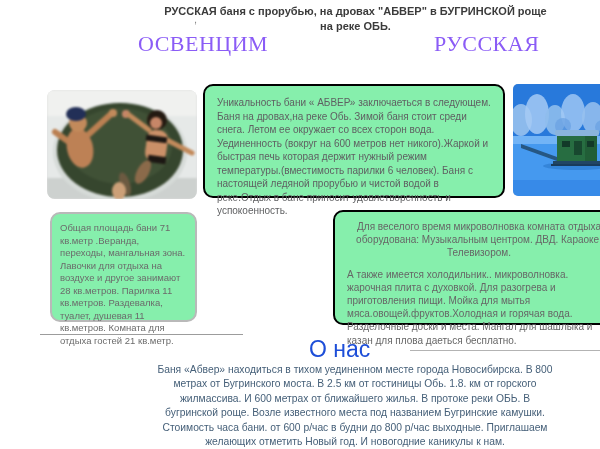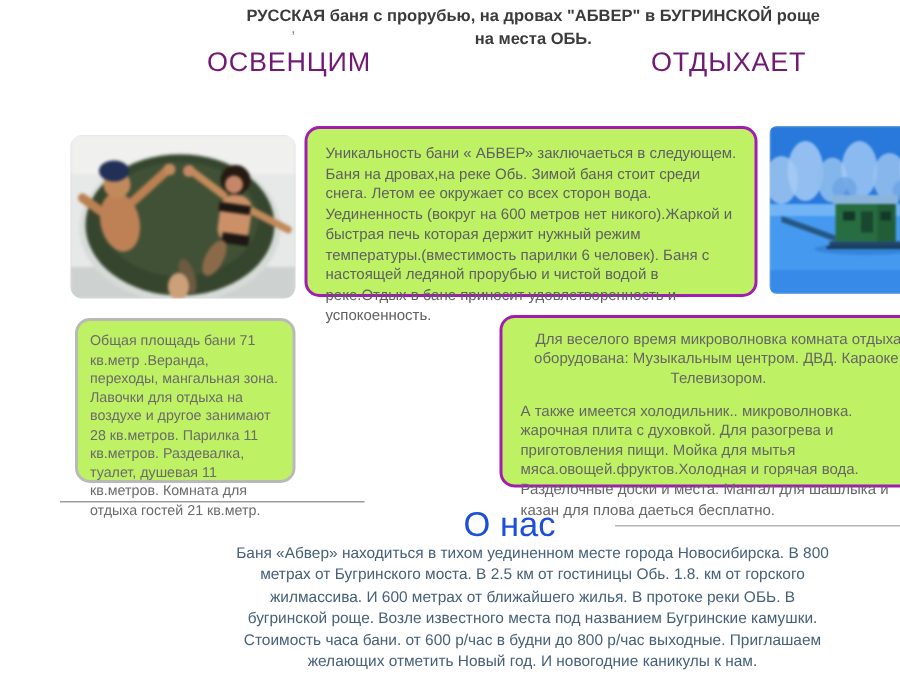--- a/index.html
+++ b/index.html
@@ -3,32 +3,32 @@
 <meta charset="utf-8">
 <style>
   html,body{margin:0;padding:0;background:#fff;}
   #page{position:relative;width:600px;height:449px;background:#fff;overflow:hidden;
         font-family:"Liberation Sans","DejaVu Sans",sans-serif;margin-left:40px;}
 
   .hdr{position:absolute;left:103px;top:4px;width:425px;text-align:center;
        font-size:11px;line-height:1.35;font-weight:600;color:#3b3b3b;}
   .stray{position:absolute;left:154px;top:13px;font-size:11px;color:#8a8a8a;}
 
-  .big-title{position:absolute;top:31px;font-size:18px;font-weight:400;color:#701a75;letter-spacing:.5px;}
+  .big-title{position:absolute;top:31px;font-size:22px;font-weight:400;color:#8b5cf6;letter-spacing:.5px;font-family:Liberation Serif, serif;}
   #t-left{left:98px;}
   #t-right{left:394px;}
 
   .photo{position:absolute;overflow:hidden;background:#ddd;}
   #photo-ice{left:7px;top:90px;width:150px;height:109px;border-radius:8px;}
   #photo-cabin{left:473px;top:84px;width:125px;height:112px;border-radius:5px;}
   .photo svg{display:block;width:100%;height:100%;}
   #photo-ice svg{filter:blur(1.1px) saturate(1.05);}
   #photo-cabin svg{filter:blur(.7px) saturate(1.15);}
 
-  .rbox{position:absolute;box-sizing:border-box;background:#bef264;border:2px solid #a21caf;
+  .rbox{position:absolute;box-sizing:border-box;background:#86efac;border:2px solid #000000;
         border-radius:10px;color:#5f6062;overflow:visible;}
   #box-main{left:163px;top:84px;width:302px;height:114px;padding:10px 12px;
             font-size:10px;line-height:13.5px;}
   #box-area{left:10px;top:212px;width:147px;height:110px;padding:8px 8px;
             font-size:9.5px;line-height:12.5px;border-color:#b9b9b9;color:#6b6b6b;}
   #box-rest{left:293px;top:210px;width:292px;height:115px;padding:8px 12px;
             font-size:10px;line-height:13.2px;color:#666;}
   #box-rest .centered{text-align:center;margin:0 0 8px 0;}
   #box-rest .plain{margin:0;text-align:left;}
 
@@ -40,26 +40,26 @@
   #about-body{position:absolute;left:115px;top:363px;width:400px;
               font-size:10.3px;line-height:14.4px;color:#466079;text-align:center;}
 </style>
 </head>
 <body>
 
 <div id="page">
 
   <div class="hdr">
     <div>РУССКАЯ  баня с прорубью, на дровах "АБВЕР" в БУГРИНСКОЙ роще</div>
-    <div>на места ОБЬ.</div>
+    <div>на реке ОБЬ.</div>
   </div>
   <span class="stray">,</span>
 
   <div class="big-title" id="t-left">ОСВЕНЦИМ</div>
-  <div class="big-title" id="t-right">ОТДЫХАЕТ</div>
+  <div class="big-title" id="t-right">РУССКАЯ</div>
 
   <div class="photo" id="photo-ice">
     <svg viewBox="0 0 150 109" preserveAspectRatio="none">
       <rect width="150" height="109" fill="#e6e9e8"></rect>
       <rect width="150" height="26" fill="#f0f1ef"></rect>
       <rect y="88" width="150" height="21" fill="#cdd1cf"></rect>
       <ellipse cx="73" cy="62" rx="67" ry="50" fill="#d6dbd8"></ellipse>
       <ellipse cx="73" cy="60" rx="63" ry="47" fill="#37462f"></ellipse>
       <ellipse cx="73" cy="56" rx="52" ry="38" fill="#435238" opacity=".9"></ellipse>
 

